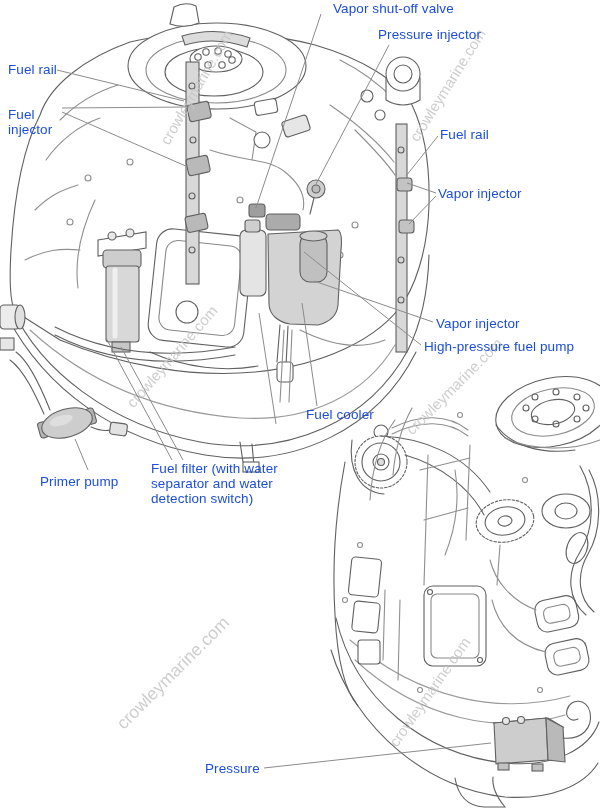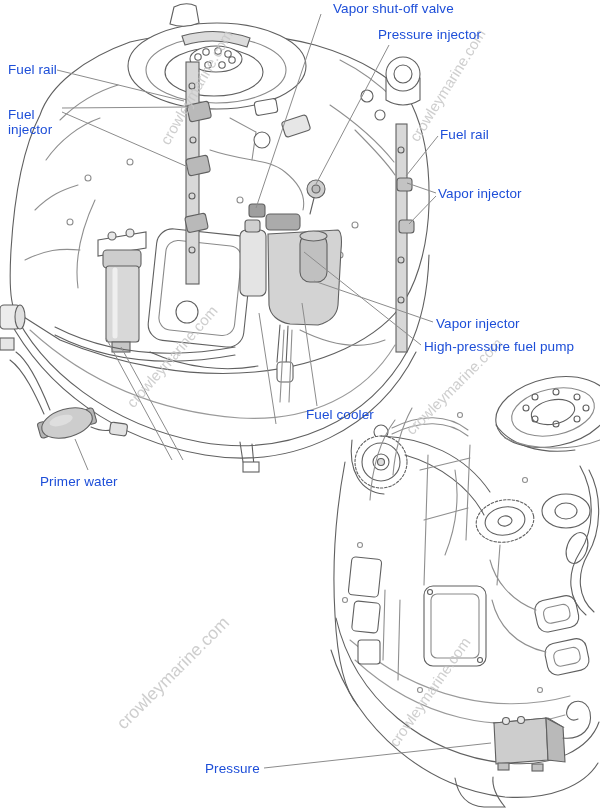--- a/index.html
+++ b/index.html
@@ -300,16 +300,21 @@
 <div class="lbl" style="left:8px;top:62px">Fuel rail</div>
 <div class="lbl" style="left:8px;top:107px">
   <span class="ln">Fuel</span>
   <span class="ln">injector</span>
 </div>
 <div class="lbl" style="left:440px;top:127px">Fuel rail</div>
 <div class="lbl" style="left:438px;top:186px">Vapor injector</div>
 <div class="lbl" style="left:436px;top:316px">Vapor injector</div>
 <div class="lbl" style="left:424px;top:339px">High-pressure fuel pump</div>
 <div class="lbl" style="left:306px;top:407px">Fuel cooler</div>
-<div class="lbl" style="left:40px;top:474px">Primer water</div>
+<div class="lbl" style="left:151px;top:461px">
+  <span class="ln">Fuel filter (with water</span>
+  <span class="ln">separator and water</span>
+  <span class="ln">detection switch)</span>
+</div>
+<div class="lbl" style="left:40px;top:474px">Primer pump</div>
 <div class="lbl" style="left:205px;top:761px">Pressure</div>
 
 </div>
 
 </body></html>

